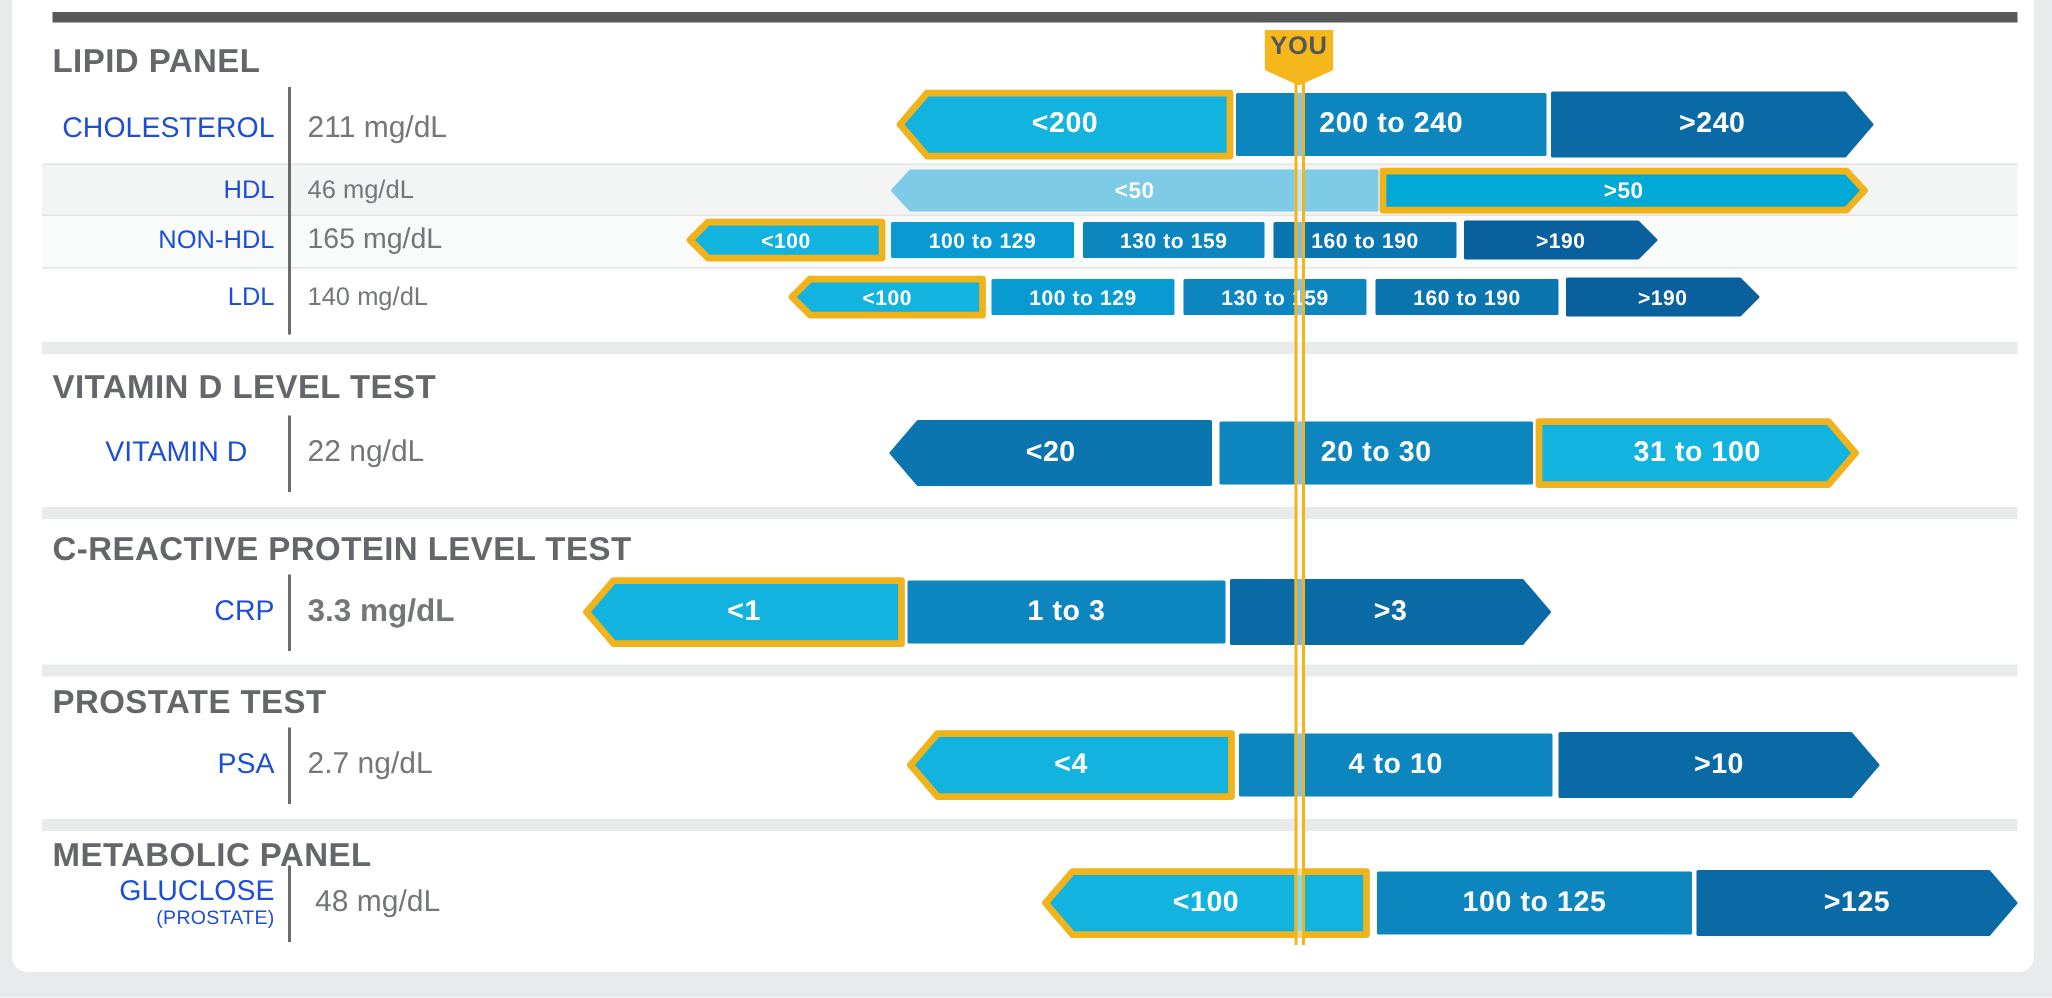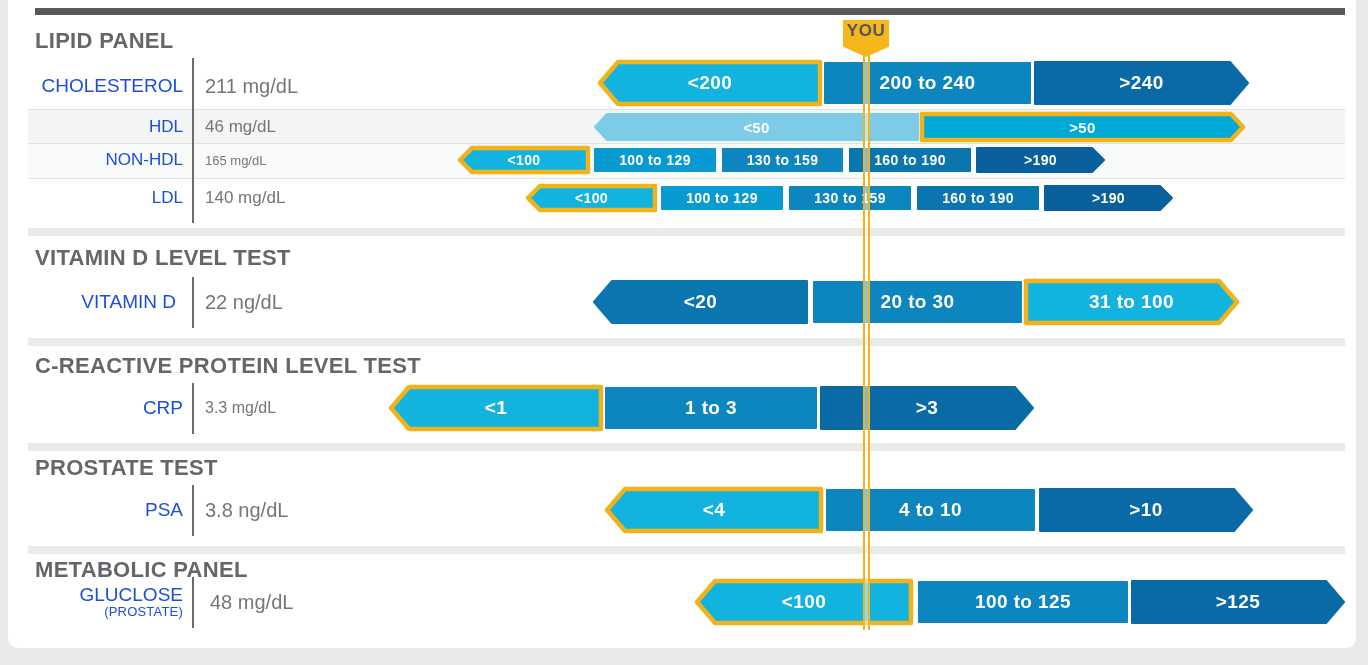--- a/index.html
+++ b/index.html
@@ -72,21 +72,21 @@
         </svg>
         <div class="txt" style="font-size:15px;">&lt;50</div>
       </div>
       <div class="seg" style="left: 922px; top: 114px; width: 321px; height: 26px;">
         <svg width="321" height="26">
           <polygon points="0,0 309,0 321,13 309,26 0,26" fill="#01a9d7" stroke="#f1b31b" stroke-width="4.5" stroke-linejoin="round"></polygon>
         </svg>
         <div class="txt" style="font-size:15px;">&gt;50</div>
       </div>
       <div class="row-label" style="left: 28px; width: 155px; top: 160px; font-size: 17px;">NON-HDL</div>
-      <div class="row-value" style="left: 205px; top: 160px; font-size: 13px;">165 mg/dL</div>
+      <div class="row-value" style="left: 205px; top: 160px; font-size: 19px;">165 mg/dL</div>
       <div class="seg" style="left: 460px; top: 148px; width: 128px; height: 24px;">
         <svg width="128" height="24">
           <polygon points="0,12 12,0 128,0 128,24 12,24" fill="#12b3df" stroke="#f1b31b" stroke-width="4.5" stroke-linejoin="round"></polygon>
         </svg>
         <div class="txt" style="font-size:14px;">&lt;100</div>
       </div>
       <div class="seg" style="left: 594px; top: 148px; width: 122px; height: 24px;">
         <svg width="122" height="24">
           <polygon points="1,1 121,1 121,23 1,23" fill="#0a9ad2" stroke="#0a9ad2" stroke-width="2" stroke-linejoin="round"></polygon>
         </svg>
@@ -137,21 +137,21 @@
         <div class="txt" style="font-size:14px;">160 to 190</div>
       </div>
       <div class="seg" style="left: 1045px; top: 186px; width: 127px; height: 24px;">
         <svg width="127" height="24">
           <polygon points="0,0 115,0 127,12 115,24 0,24" fill="#09609d" stroke="#09609d" stroke-width="2" stroke-linejoin="round"></polygon>
         </svg>
         <div class="txt" style="font-size:14px;">&gt;190</div>
       </div>
       <div class="sec-h" style="left: 35px; top: 245px;">VITAMIN D LEVEL TEST</div>
       <div class="vdiv" style="left: 192px; top: 277px; height: 51px;"></div>
-      <div class="row-label" style="left: 21px; width: 155px; top: 302px; font-size: 19px;">VITAMIN D</div>
+      <div class="row-label" style="left: 40px; width: 155px; top: 302px; font-size: 19px; text-align: center;">VITAMIN D</div>
       <div class="row-value" style="left: 205px; top: 302px; font-size: 20px;">22 ng/dL</div>
       <div class="seg" style="left: 594px; top: 281px; width: 213px; height: 42px;">
         <svg width="213" height="42">
           <polygon points="0,21 18,0 213,0 213,42 18,42" fill="#0b75af" stroke="#0b75af" stroke-width="2" stroke-linejoin="round"></polygon>
         </svg>
         <div class="txt" style="font-size:19px;">&lt;20</div>
       </div>
       <div class="seg" style="left: 813px; top: 281px; width: 209px; height: 42px;">
         <svg width="209" height="42">
           <polygon points="1,1 208,1 208,41 1,41" fill="#0d86c0" stroke="#0d86c0" stroke-width="2" stroke-linejoin="round"></polygon>
@@ -160,21 +160,21 @@
       </div>
       <div class="seg" style="left: 1026px; top: 281px; width: 211px; height: 42px;">
         <svg width="211" height="42">
           <polygon points="0,0 193,0 211,21 193,42 0,42" fill="#12b3df" stroke="#f1b31b" stroke-width="4.5" stroke-linejoin="round"></polygon>
         </svg>
         <div class="txt" style="font-size:19px;">31 to 100</div>
       </div>
       <div class="sec-h" style="left: 35px; top: 353px;">C-REACTIVE PROTEIN LEVEL TEST</div>
       <div class="vdiv" style="left: 192px; top: 383px; height: 51px;"></div>
       <div class="row-label" style="left: 28px; width: 155px; top: 408px; font-size: 19px;">CRP</div>
-      <div class="row-value" style="left: 205px; top: 408px; font-size: 16px;">3.3 mg/dL</div>
+      <div class="row-value" style="left: 205px; top: 408px; font-size: 21px; font-weight: bold;">3.3 mg/dL</div>
       <div class="seg" style="left: 391px; top: 387px; width: 210px; height: 42px;">
         <svg width="210" height="42">
           <polygon points="0,21 18,0 210,0 210,42 18,42" fill="#12b3df" stroke="#f1b31b" stroke-width="4.5" stroke-linejoin="round"></polygon>
         </svg>
         <div class="txt" style="font-size:19px;">&lt;1</div>
       </div>
       <div class="seg" style="left: 605px; top: 387px; width: 212px; height: 42px;">
         <svg width="212" height="42">
           <polygon points="1,1 211,1 211,41 1,41" fill="#0d86c0" stroke="#0d86c0" stroke-width="2" stroke-linejoin="round"></polygon>
         </svg>
@@ -182,21 +182,21 @@
       </div>
       <div class="seg" style="left: 821px; top: 387px; width: 212px; height: 42px;">
         <svg width="212" height="42">
           <polygon points="0,0 194,0 212,21 194,42 0,42" fill="#0a6aa6" stroke="#0a6aa6" stroke-width="2" stroke-linejoin="round"></polygon>
         </svg>
         <div class="txt" style="font-size:19px;">&gt;3</div>
       </div>
       <div class="sec-h" style="left: 35px; top: 455px;">PROSTATE TEST</div>
       <div class="vdiv" style="left: 192px; top: 485px; height: 51px;"></div>
       <div class="row-label" style="left: 28px; width: 155px; top: 510px; font-size: 19px;">PSA</div>
-      <div class="row-value" style="left: 205px; top: 510px; font-size: 20px;">3.8 ng/dL</div>
+      <div class="row-value" style="left: 205px; top: 510px; font-size: 20px;">2.7 ng/dL</div>
       <div class="seg" style="left: 607px; top: 489px; width: 214px; height: 42px;">
         <svg width="214" height="42">
           <polygon points="0,21 18,0 214,0 214,42 18,42" fill="#12b3df" stroke="#f1b31b" stroke-width="4.5" stroke-linejoin="round"></polygon>
         </svg>
         <div class="txt" style="font-size:19px;">&lt;4</div>
       </div>
       <div class="seg" style="left: 826px; top: 489px; width: 209px; height: 42px;">
         <svg width="209" height="42">
           <polygon points="1,1 208,1 208,41 1,41" fill="#0d86c0" stroke="#0d86c0" stroke-width="2" stroke-linejoin="round"></polygon>
         </svg>

